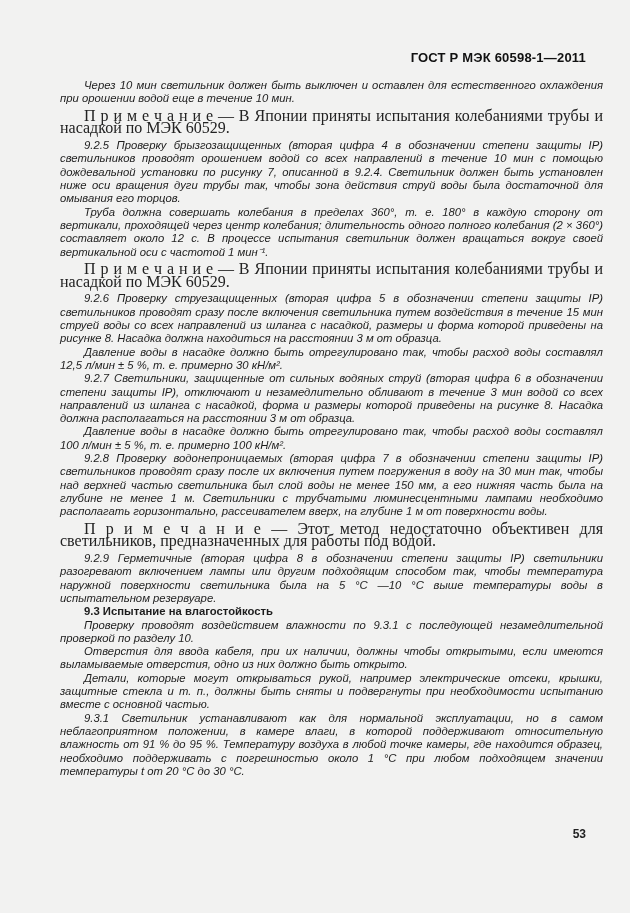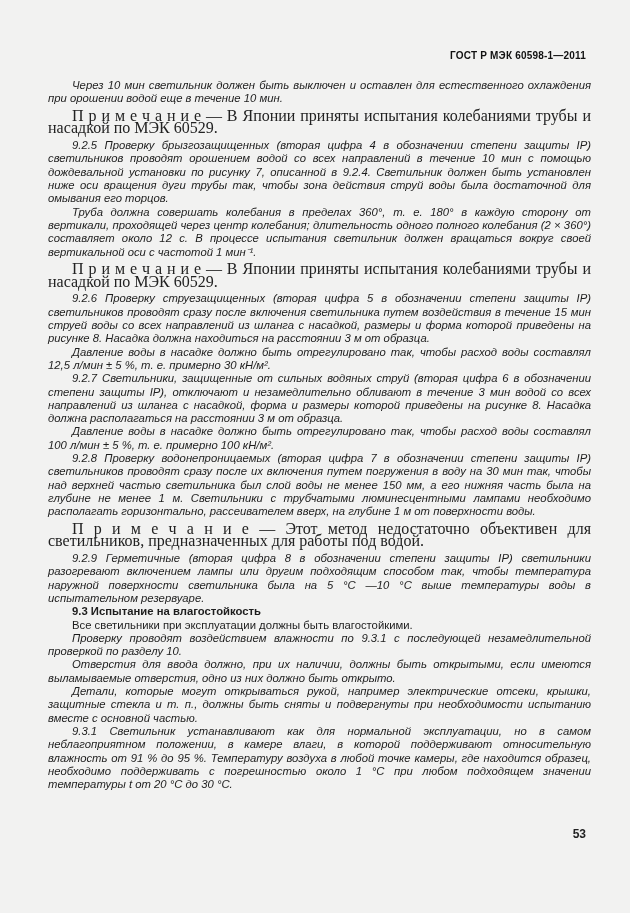--- a/index.html
+++ b/index.html
@@ -18,29 +18,29 @@
   .page {
     position: absolute;
     inset: 0;
   }
   .page-header {
     position: absolute;
     top: 50px;
     left: 44px;
     right: 44px;
     text-align: right;
-    font-size: 10px;
+    font-size: 13px;
     font-weight: bold;
     letter-spacing: 0.2px;
     color: #111;
   }
   .content {
     position: absolute;
     top: 79px;
-    left: 48px;
+    left: 60px;
     width: 543px;
     font-size: 11.3px;
     line-height: 13.3px;
     text-align: justify;
   }
   .content p {
     margin: 0;
     text-indent: 24px;
   }
   .para-italic {
@@ -86,22 +86,21 @@
     <p class="para-italic">Труба должна совершать колебания в пределах 360°, т. е. 180° в каждую сторону от вертикали, проходящей через центр колебания; длительность одного полного колебания (2 × 360°) составляет около 12 с. В процессе испытания светильник должен вращаться вокруг своей вертикальной оси с частотой 1 мин⁻¹.</p>
     <p class="para-note">П р и м е ч а н и е — В Японии приняты испытания колебаниями трубы и насадкой по МЭК 60529.</p>
     <p class="para-italic">9.2.6 Проверку струезащищенных (вторая цифра 5 в обозначении степени защиты IP) светильников проводят сразу после включения светильника путем воздействия в течение 15 мин струей воды со всех направлений из шланга с насадкой, размеры и форма которой приведены на рисунке 8. Насадка должна находиться на расстоянии 3 м от образца.</p>
     <p class="para-italic">Давление воды в насадке должно быть отрегулировано так, чтобы расход воды составлял 12,5 л/мин ± 5 %, т. е. примерно 30 кН/м².</p>
     <p class="para-italic">9.2.7 Светильники, защищенные от сильных водяных струй (вторая цифра 6 в обозначении степени защиты IP), отключают и незамедлительно обливают в течение 3 мин водой со всех направлений из шланга с насадкой, форма и размеры которой приведены на рисунке 8. Насадка должна располагаться на расстоянии 3 м от образца.</p>
     <p class="para-italic">Давление воды в насадке должно быть отрегулировано так, чтобы расход воды составлял 100 л/мин ± 5 %, т. е. примерно 100 кН/м².</p>
     <p class="para-italic">9.2.8 Проверку водонепроницаемых (вторая цифра 7 в обозначении степени защиты IP) светильников проводят сразу после их включения путем погружения в воду на 30 мин так, чтобы над верхней частью светильника был слой воды не менее 150 мм, а его нижняя часть была на глубине не менее 1 м. Светильники с трубчатыми люминесцентными лампами необходимо располагать горизонтально, рассеивателем вверх, на глубине 1 м от поверхности воды.</p>
     <p class="para-note">П р и м е ч а н и е — Этот метод недостаточно объективен для светильников, предназначенных для работы под водой.</p>
     <p class="para-italic">9.2.9 Герметичные (вторая цифра 8 в обозначении степени защиты IP) светильники разогревают включением лампы или другим подходящим способом так, чтобы температура наружной поверхности светильника была на 5 °С —10 °С выше температуры воды в испытательном резервуаре.</p>
     <p class="para-bold">9.3 Испытание на влагостойкость</p>
-    <p class="para-plain">Все светильники при эксплуатации должны быть влагостойкими.</p>
     <p class="para-italic">Проверку проводят воздействием влажности по 9.3.1 с последующей незамедлительной проверкой по разделу 10.</p>
-    <p class="para-italic">Отверстия для ввода должно, при их наличии, должны быть открытыми, если имеются выламываемые отверстия, одно из них должно быть открыто.</p>
+    <p class="para-italic">Отверстия для ввода кабеля, при их наличии, должны чтобы открытыми, если имеются выламываемые отверстия, одно из них должно быть открыто.</p>
     <p class="para-italic">Детали, которые могут открываться рукой, например электрические отсеки, крышки, защитные стекла и т. п., должны быть сняты и подвергнуты при необходимости испытанию вместе с основной частью.</p>
     <p class="para-italic">9.3.1 Светильник устанавливают как для нормальной эксплуатации, но в самом неблагоприятном положении, в камере влаги, в которой поддерживают относительную влажность от 91 % до 95 %. Температуру воздуха в любой точке камеры, где находится образец, необходимо поддерживать с погрешностью около 1 °С при любом подходящем значении температуры  t  от 20 °С до 30 °С.</p>
   </div>
 
   <div class="page-number">53</div>
 
 </div>
 
 </body></html>

